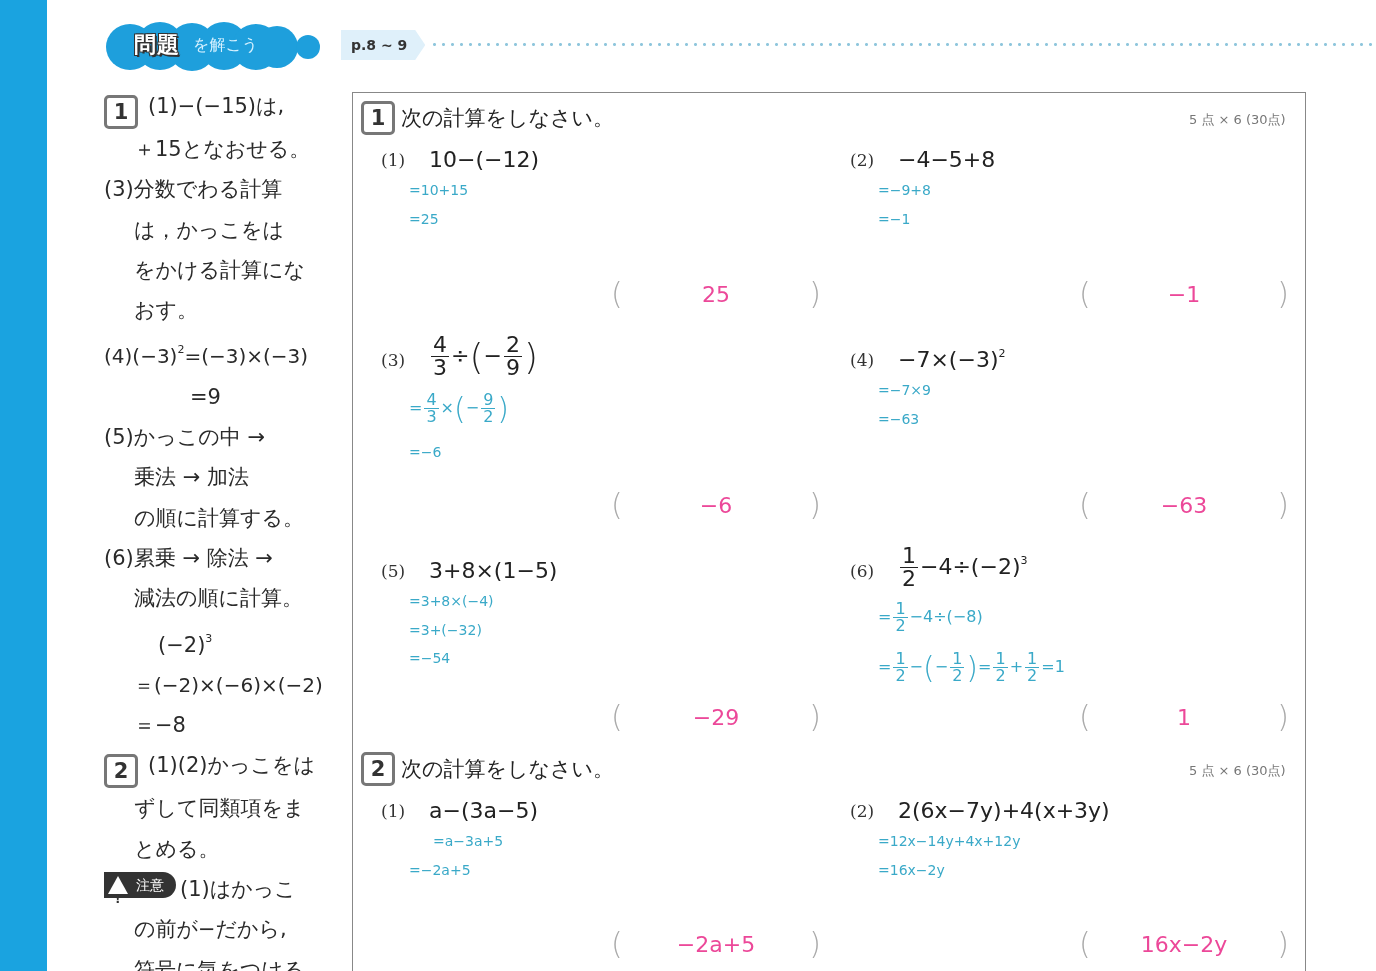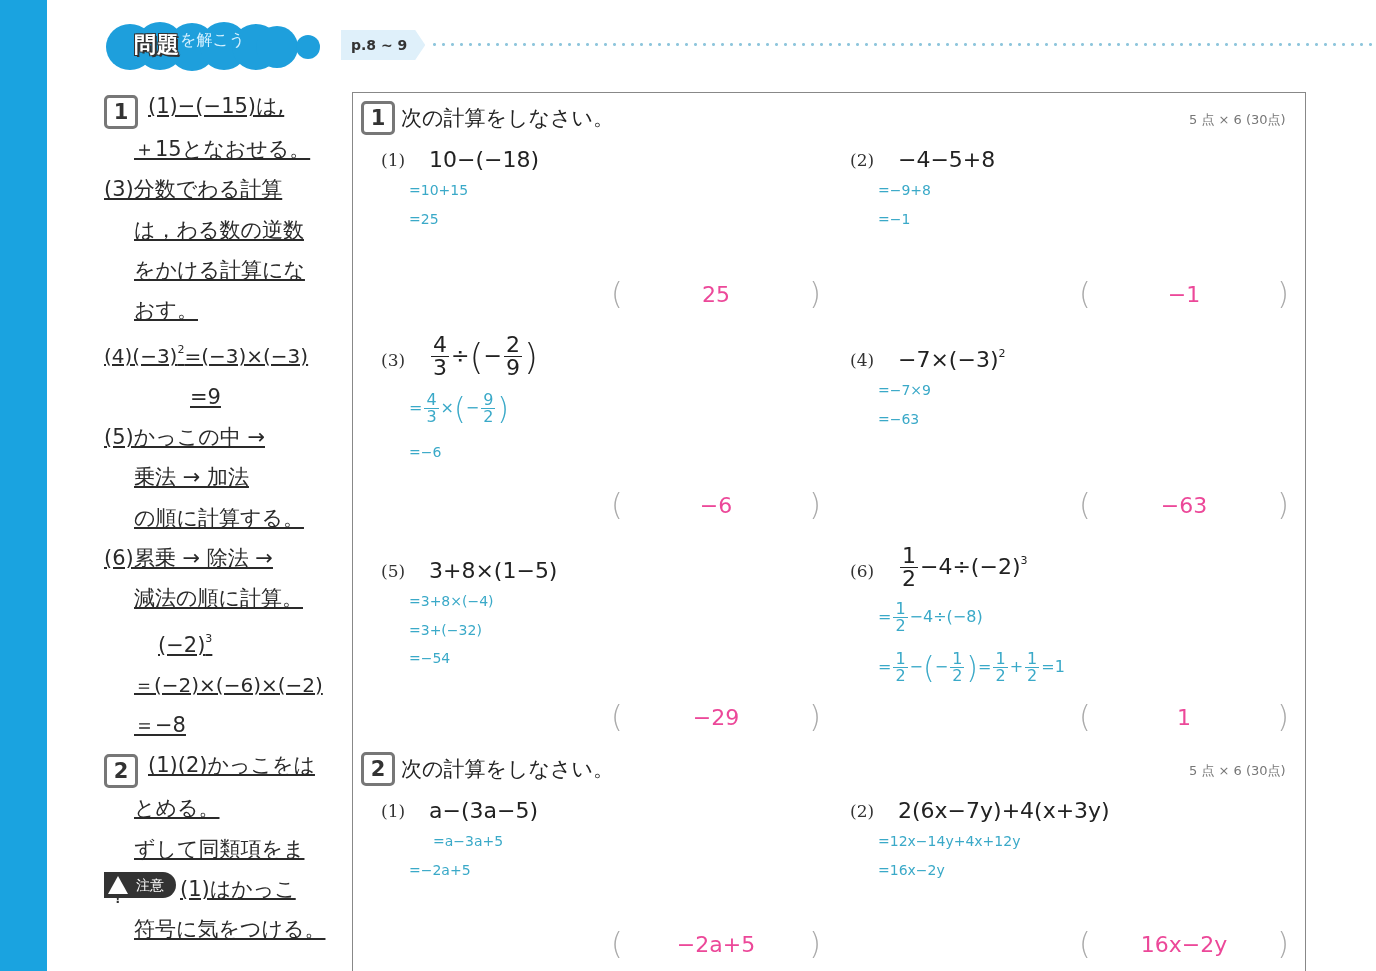--- a/index.html
+++ b/index.html
@@ -4,35 +4,35 @@
 <style>
   * { box-sizing: border-box; margin: 0; padding: 0; }
   html, body { width: 1376px; height: 971px; overflow: hidden; background: #ffffff; }
   body { position: relative; font-family: "DejaVu Sans", "Liberation Sans", sans-serif; color: #222; }
 
   .side-strip { position: absolute; left: 0; top: 0; width: 47px; height: 971px; background: #1aa3e0; }
 
   
   .cloud { position: absolute; left: 106px; top: 22px; width: 212px; height: 50px; }
   .cloud .puff { position: absolute; background: #1e9fdc; border-radius: 50%; }
-  .cloud-label { position: absolute; left: 134px; top: 30px; display: flex; align-items: flex-start; gap: 0; }
+  .cloud-label { position: absolute; left: 134px; top: 30px; display: flex; align-items: center; gap: 13px; }
   .cloud-main { font-size: 22px; font-weight: bold; color: #fff; letter-spacing: 1px;
     text-shadow: -1px -1px 0 #333, 1px -1px 0 #333, -1px 1px 0 #333, 1px 1px 0 #333, 2px 2px 0 #333; }
   .cloud-sub { font-size: 16px; color: #d6f1ff; }
 
   .page-ref { position: absolute; left: 341px; top: 30px; height: 30px; padding: 0 18px 0 10px;
     background: #dff0fa; font-size: 14px; font-weight: bold; color: #333; line-height: 30px;
     clip-path: polygon(0 0, 88% 0, 100% 50%, 88% 100%, 0 100%); }
   .dotted-rule { position: absolute; left: 430px; top: 43px; width: 946px; height: 3px;
     background-image: radial-gradient(circle, #8fc6dc 1.3px, transparent 1.6px);
     background-size: 9px 3px; background-repeat: repeat-x; }
 
   
   .notes { position: absolute; left: 104px; top: 86px; width: 240px; font-size: 21px; line-height: 40.3px; color: #2a2a2a; }
-  .notes .ln { white-space: nowrap; text-decoration: underline; }
+  .notes .ln { white-space: nowrap; }
   .notes .ind { padding-left: 30px; }
   .notes .ind2 { padding-left: 54px; }
   .notes .ind3 { padding-left: 86px; }
   .qbox { display: inline-block; width: 34px; height: 34px; border: 3px solid #777; border-radius: 5px;
     font-weight: bold; font-size: 21px; line-height: 28px; text-align: center; color: #333; margin-right: 10px; vertical-align: -6px; background: #fff; }
   .caution { display: inline-flex; align-items: center; height: 26px; background: #333; color: #fff; font-size: 14px;
     border-radius: 0 13px 13px 0; padding: 0 12px 0 4px; margin-right: 4px; vertical-align: 2px; }
   .caution .tri { width: 0; height: 0; border-left: 10px solid transparent; border-right: 10px solid transparent; border-bottom: 18px solid #fff; position: relative; margin-right: 8px; }
   .caution .tri::after { content: "!"; position: absolute; left: -3px; top: 3px; font-size: 12px; font-weight: bold; color: #333; }
   sup { font-size: 11px; vertical-align: 10px; }
@@ -77,54 +77,55 @@
   <span class="cloud-main">問題</span>
   <span class="cloud-sub">を解こう</span>
 </div>
 <div class="page-ref">p.8 ~ 9</div>
 <div class="dotted-rule"></div>
 
 <div class="notes">
   <div class="ln"><span class="qbox">1</span><span>(1)−(−15)は,</span></div>
   <div class="ln ind">＋15となおせる。</div>
   <div class="ln">(3)分数でわる計算</div>
-  <div class="ln ind">は，わる数の逆数</div>
+  <div class="ln ind">は，かっこをは</div>
   <div class="ln ind">をかける計算にな</div>
   <div class="ln ind">おす。</div>
   <div class="ln" style="font-size:20px;"><span>(4)(−3)</span><sup>2</sup><span>=(−3)×(−3)</span></div>
   <div class="ln ind3">=9</div>
   <div class="ln">(5)かっこの中 →</div>
   <div class="ln ind">乗法 → 加法</div>
   <div class="ln ind">の順に計算する。</div>
   <div class="ln">(6)累乗 → 除法 →</div>
   <div class="ln ind">減法の順に計算。</div>
   <div class="ln ind2"><span>(−2)</span><sup>3</sup></div>
   <div class="ln ind" style="font-size:20px;">＝(−2)×(−6)×(−2)</div>
   <div class="ln ind">＝−8</div>
   <div class="ln"><span class="qbox">2</span><span>(1)(2)かっこをは</span></div>
+  <div class="ln ind">ずして同類項をま</div>
   <div class="ln ind">とめる。</div>
-  <div class="ln ind">ずして同類項をま</div>
   <div class="ln"><span class="caution">
         <span class="tri"></span>
         <span>注意</span>
       </span><span>(1)はかっこ</span></div>
+  <div class="ln ind">の前が−だから,</div>
   <div class="ln ind">符号に気をつける。</div>
 </div>
 
 <div class="panel"></div>
 
 <div class="sec-head" style="left:361px;top:101px;">
   <span class="qbox">1</span>
   <span>次の計算をしなさい。</span>
 </div>
 <div class="points" style="left:1189px;top:111px;">5 点 × 6 (30点)</div>
 
 <div class="prob" style="left:381px;top:150px;">
   <span class="num">(1)</span>
-  <span class="expr">10−(−18)</span>
+  <span class="expr">10−(−12)</span>
   <div class="work" style="top:26px;">=10+15</div>
   <div class="work" style="top:55px;">=25</div>
 </div>
 <div class="ans" style="left:611px;top:276px;">
   <span class="lp">(</span>
     <span class="val">25</span>
     <span class="rp">)</span>
 </div>
 
 <div class="prob" style="left:850px;top:150px;">

